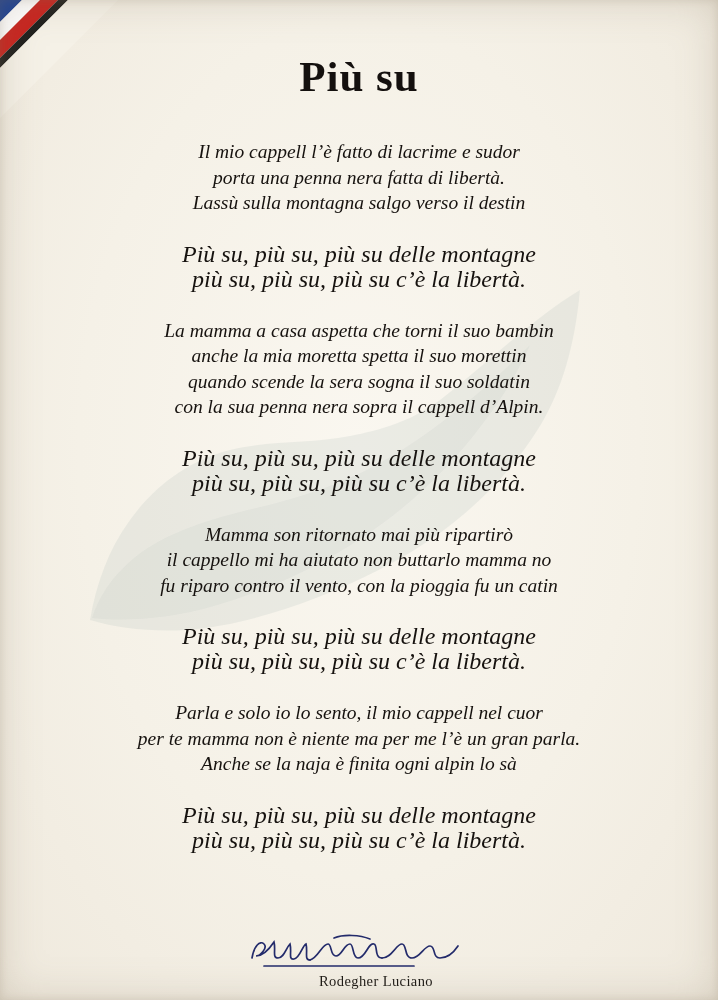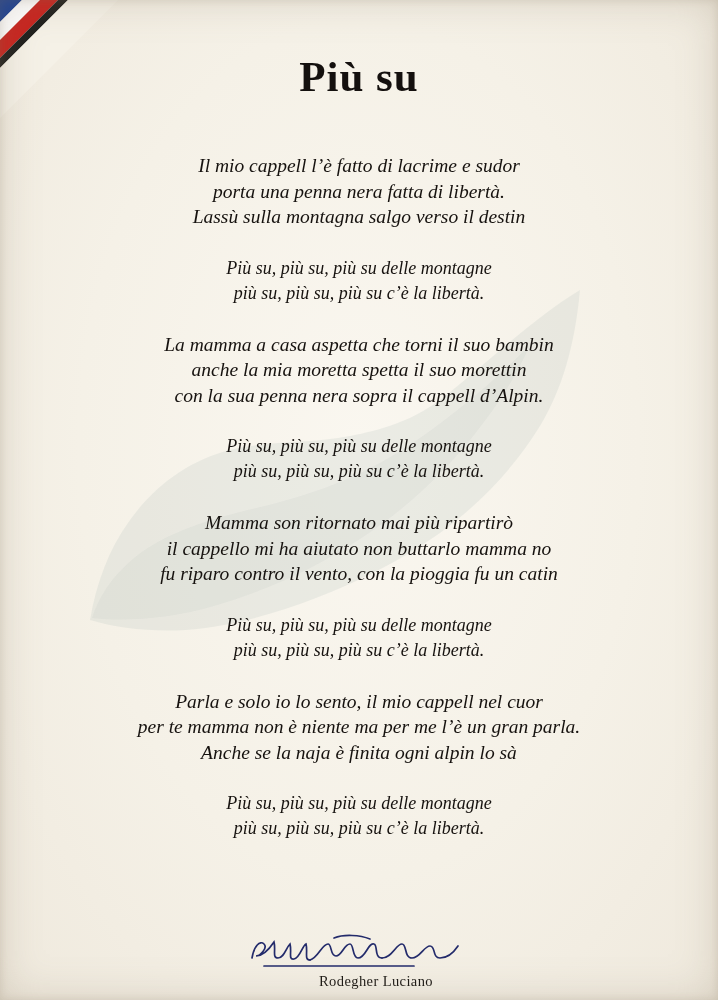--- a/index.html
+++ b/index.html
@@ -60,36 +60,36 @@
     padding-top: 52px;
     font-family: "Liberation Serif", serif;
   }
   .lyrics {
     position: relative;
     margin: 0;
     padding: 38px 40px 0 40px;
     text-align: center;
   }
   .stanza {
-    margin: 14px 0 26px 0;
+    margin: 0 0 26px 0;
   }
   .stanza.chorus {
     margin: 0 0 26px 0;
   }
   .line {
     display: block;
     font-style: italic;
     font-size: 19.5px;
     line-height: 25.5px;
     color: #16120f;
     white-space: nowrap;
     font-family: "Liberation Serif", serif;
   }
   .stanza.chorus .line {
-    font-size: 18px;
+    font-size: 24px;
     line-height: 25px;
   }
   .signature-block {
     position: absolute;
     left: 0;
     right: 0;
     bottom: 10px;
     text-align: center;
   }
   .signature-mark {
@@ -144,20 +144,21 @@
     </div>
 
     <div class="stanza chorus">
       <span class="line">Più su, più su, più su delle montagne</span>
       <span class="line">più su, più su, più su c’è la libertà.</span>
     </div>
 
     <div class="stanza verse">
       <span class="line">La mamma a casa aspetta che torni il suo bambin</span>
       <span class="line">anche la mia moretta spetta il suo morettin</span>
+      <span class="line">quando scende la sera sogna il suo soldatin</span>
       <span class="line">con la sua penna nera sopra il cappell d’Alpin.</span>
     </div>
 
     <div class="stanza chorus">
       <span class="line">Più su, più su, più su delle montagne</span>
       <span class="line">più su, più su, più su c’è la libertà.</span>
     </div>
 
     <div class="stanza verse">
       <span class="line">Mamma son ritornato mai più ripartirò</span>

